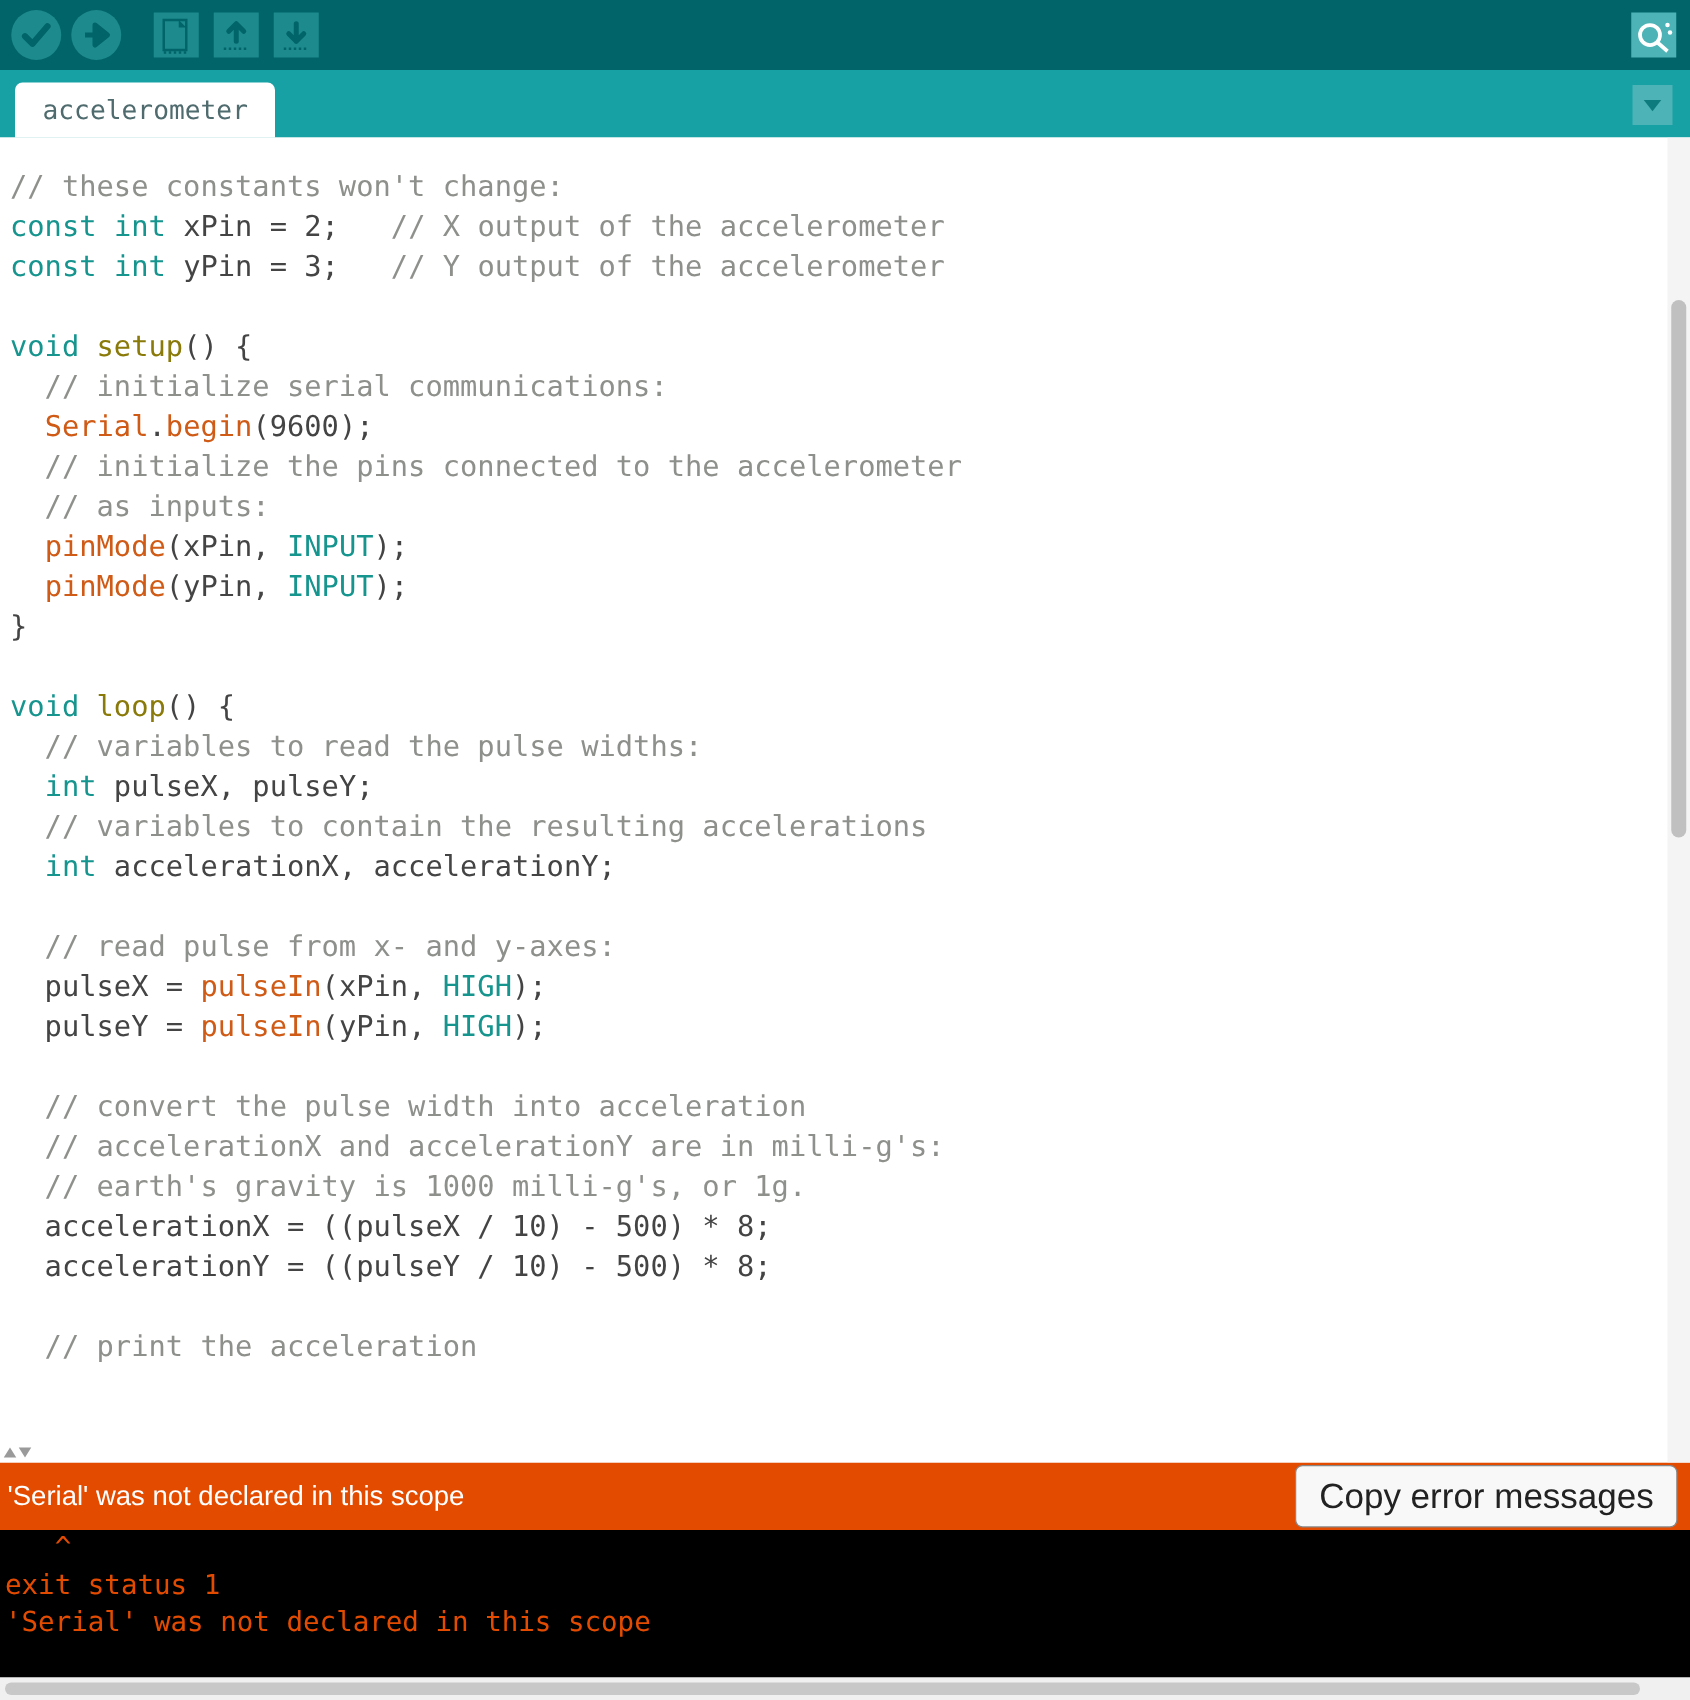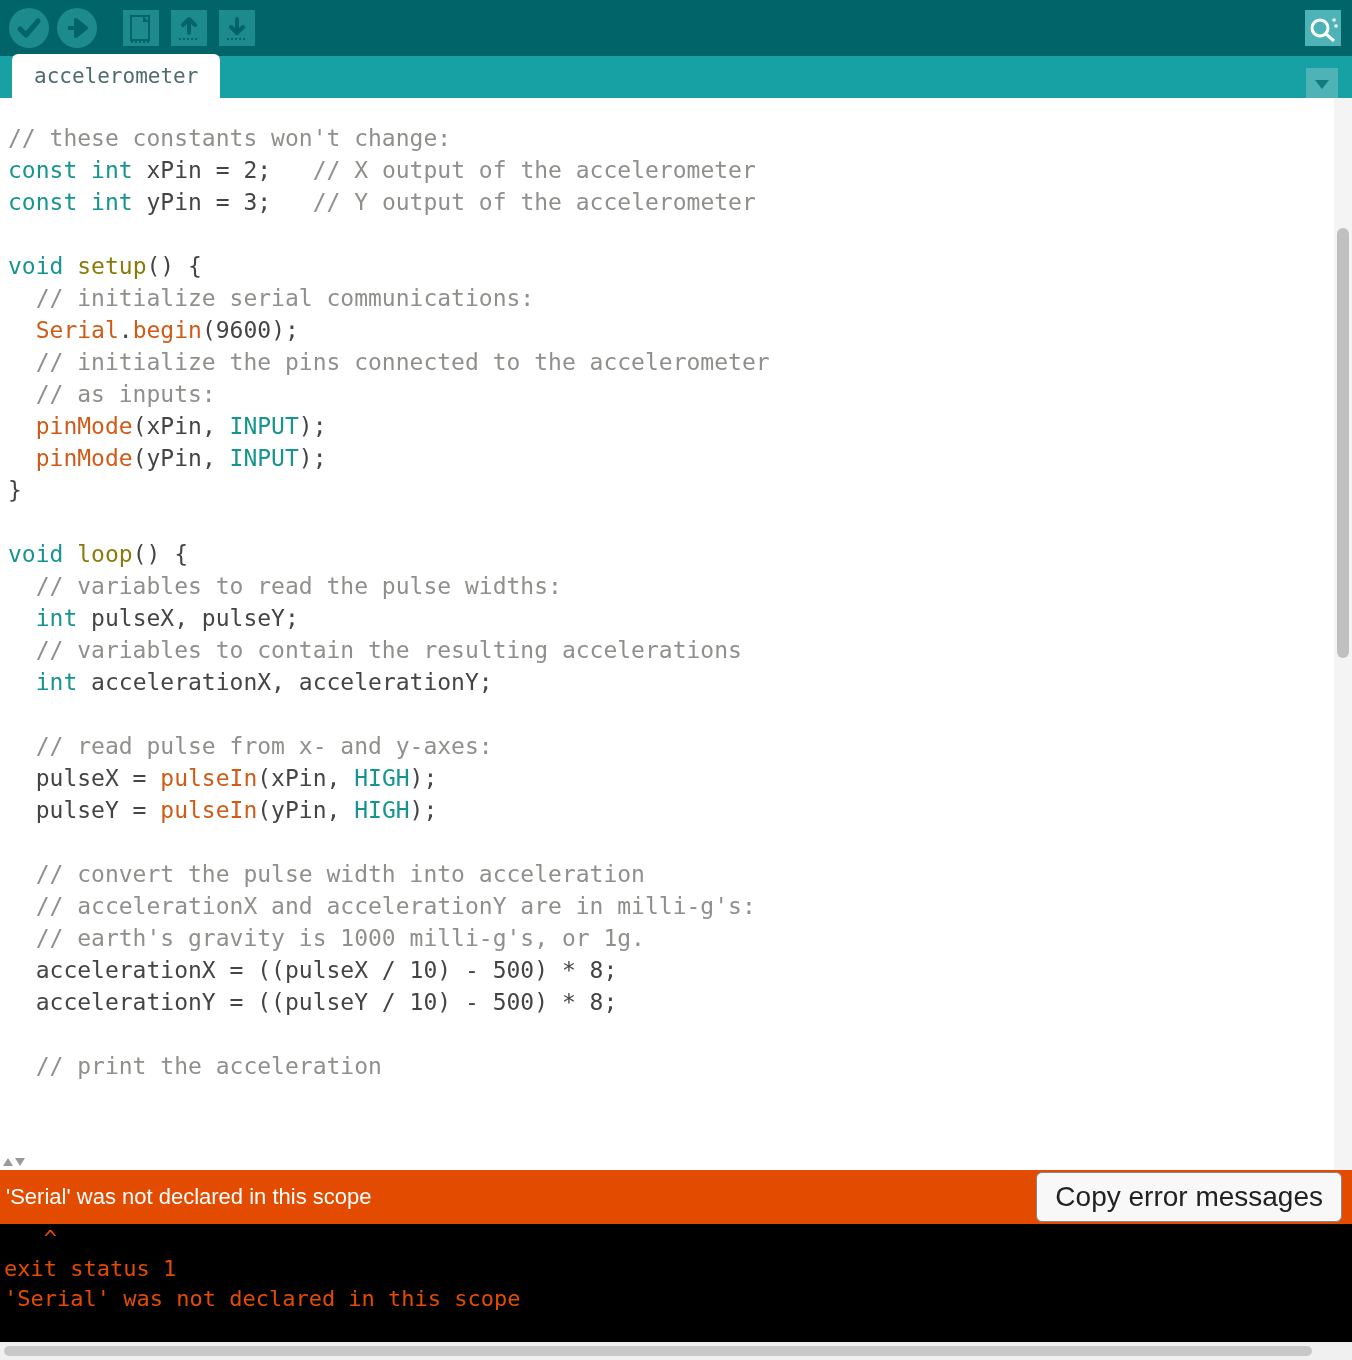--- a/index.html
+++ b/index.html
@@ -25,21 +25,21 @@
   .tb-btn {
     width: 42px; height: 42px;
     display: flex; align-items: center; justify-content: center;
     cursor: pointer;
   }
   .tb-btn svg { width: 42px; height: 42px; }
   .tb-sq svg { width: 38px; height: 38px; }
 
   .tab-strip {
     background: #17a1a5;
-    height: 42px;
+    height: 54px;
     display: flex;
     align-items: flex-end;
     padding: 0 0 0 12px;
     position: relative;
   }
   .tab {
     background: #ffffff;
     color: #4f6b6d;
     font-size: 21px;
     padding: 10px 22px 10px 22px;

